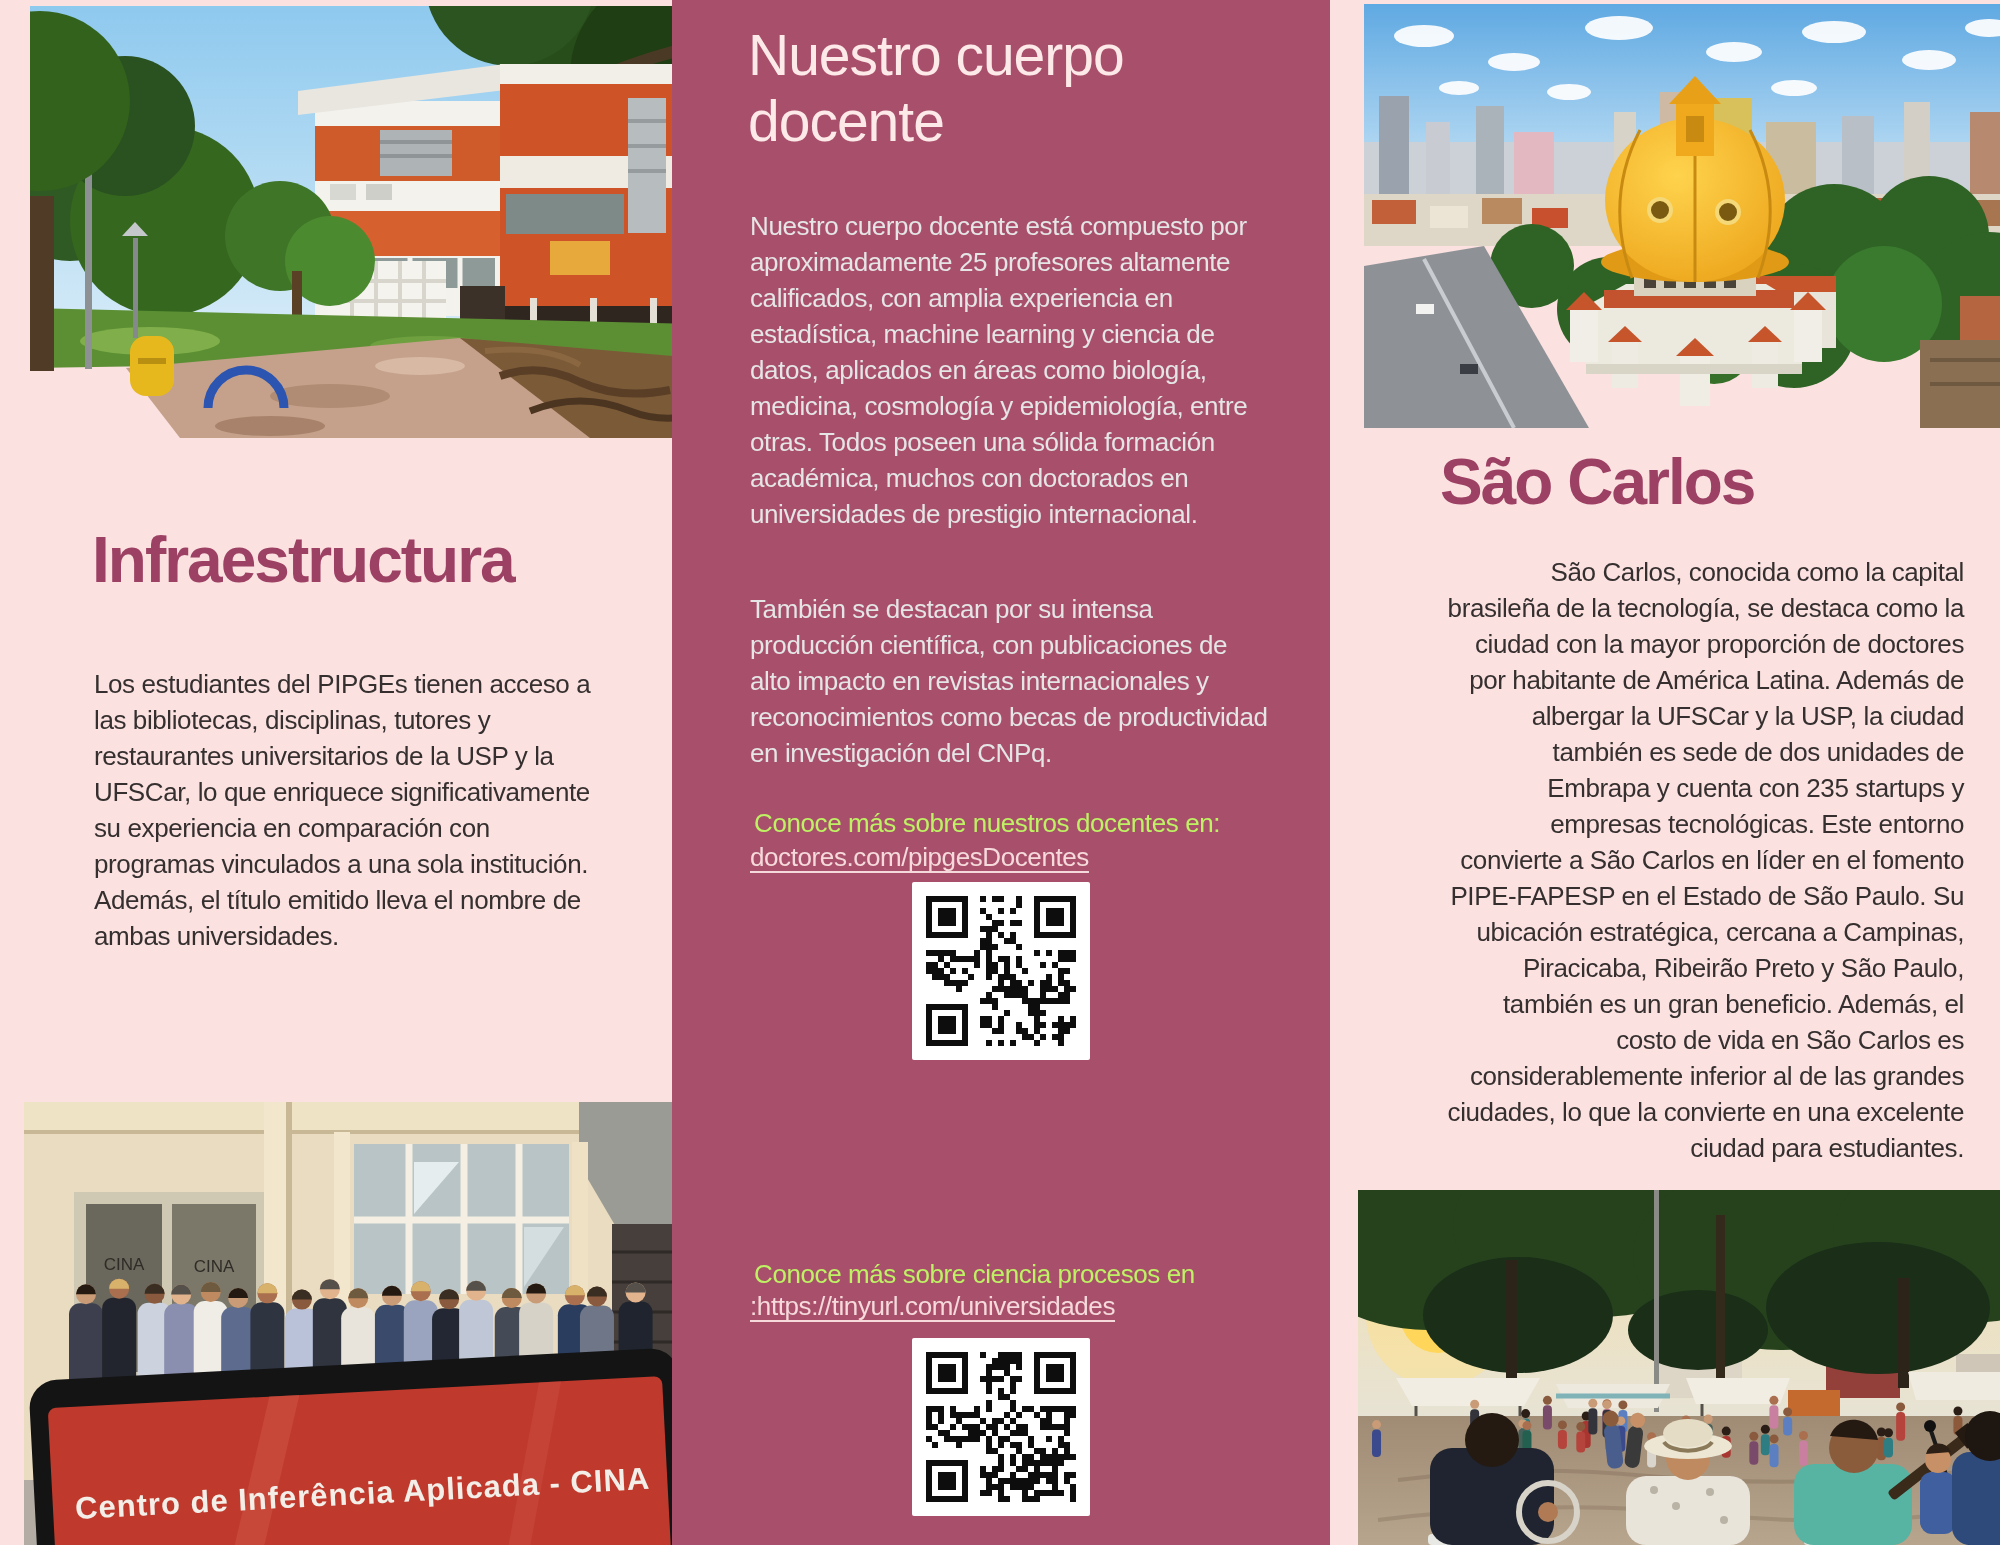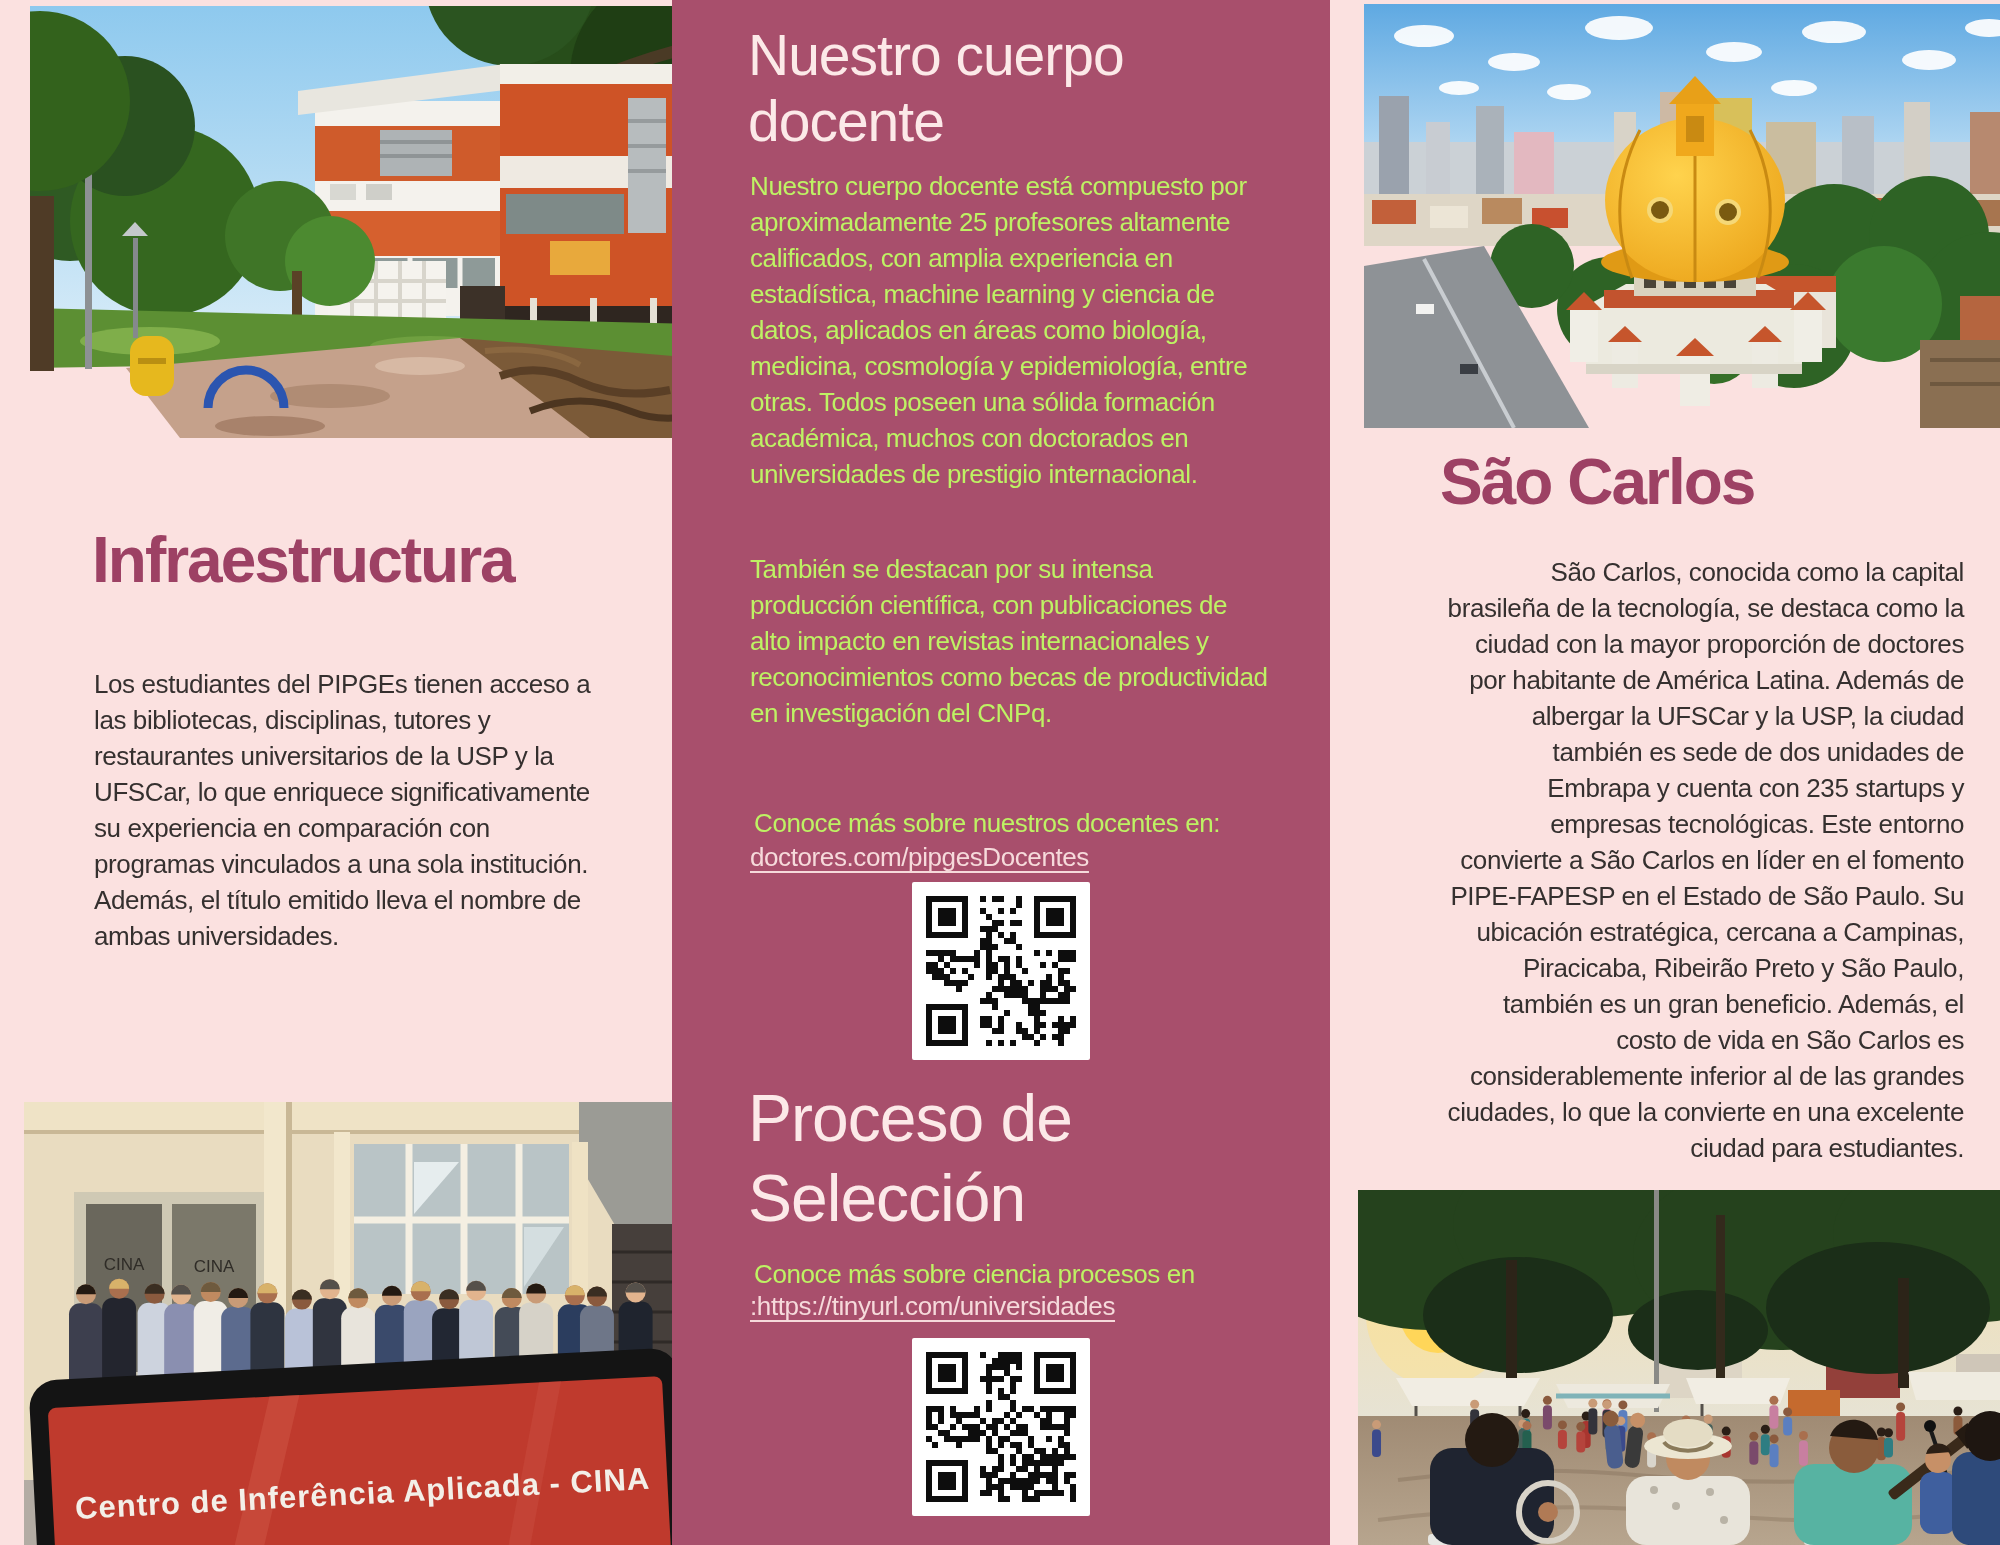--- a/index.html
+++ b/index.html
@@ -19,21 +19,21 @@
   }
   .h-mid{
     position:absolute;margin:0;font-weight:normal;color:#FCE9E8;letter-spacing:-1px;
   }
   .h-mid1{font-size:57px;line-height:66px;}
   .h-mid2{font-size:66px;line-height:80px;}
   .body-text{
     position:absolute;margin:0;font-size:26px;line-height:36px;letter-spacing:-0.4px;
     color:#35302F;
   }
-  .body-light{color:#bef264;}
+  .body-light{color:#e5e5e5;margin-top:40px;}
   .cta{position:absolute;margin:4px;font-size:26px;line-height:36px;letter-spacing:-0.4px;color:#bef264;}
   .link{
     position:absolute;margin:0;font-size:26px;line-height:36px;letter-spacing:-0.4px;
     color:#F6DADB;text-decoration:underline;text-underline-offset:5px;cursor:pointer;
   }
   .qr-box{
     position:absolute;width:178px;height:178px;background:#ffffff;border-radius:2px;
     display:flex;align-items:center;justify-content:center;
   }
   .qr-box svg{width:150px;height:150px;display:block;}
@@ -451,21 +451,20 @@
           <rect x="126" y="138" width="6" height="6" fill="#0d0d0d"></rect>
           <rect x="132" y="138" width="6" height="6" fill="#0d0d0d"></rect>
           <rect x="60" y="144" width="6" height="6" fill="#0d0d0d"></rect>
           <rect x="72" y="144" width="6" height="6" fill="#0d0d0d"></rect>
           <rect x="84" y="144" width="6" height="6" fill="#0d0d0d"></rect>
           <rect x="108" y="144" width="6" height="6" fill="#0d0d0d"></rect>
           <rect x="132" y="144" width="6" height="6" fill="#0d0d0d"></rect>
         </svg>
     </div>
 
-    <h1 class="h-mid h-mid2" style="left:76px;top:1078px;width:520px;">Proceso de Selección</h1>
 
     <p class="cta" style="left:78px;top:1252px;width:540px;">Conoce más sobre ciencia procesos en</p>
 
     <a class="link" style="left:78px;top:1288px;">:https://tinyurl.com/universidades</a>
 
     <div class="qr-box" style="left:240px;top:1338px;">
       <svg class="qr" viewBox="0 0 150 150">
           <rect x="0" y="0" width="42" height="6" fill="#0d0d0d"></rect>
           <rect x="0" y="36" width="42" height="6" fill="#0d0d0d"></rect>
           <rect x="0" y="0" width="6" height="42" fill="#0d0d0d"></rect>

